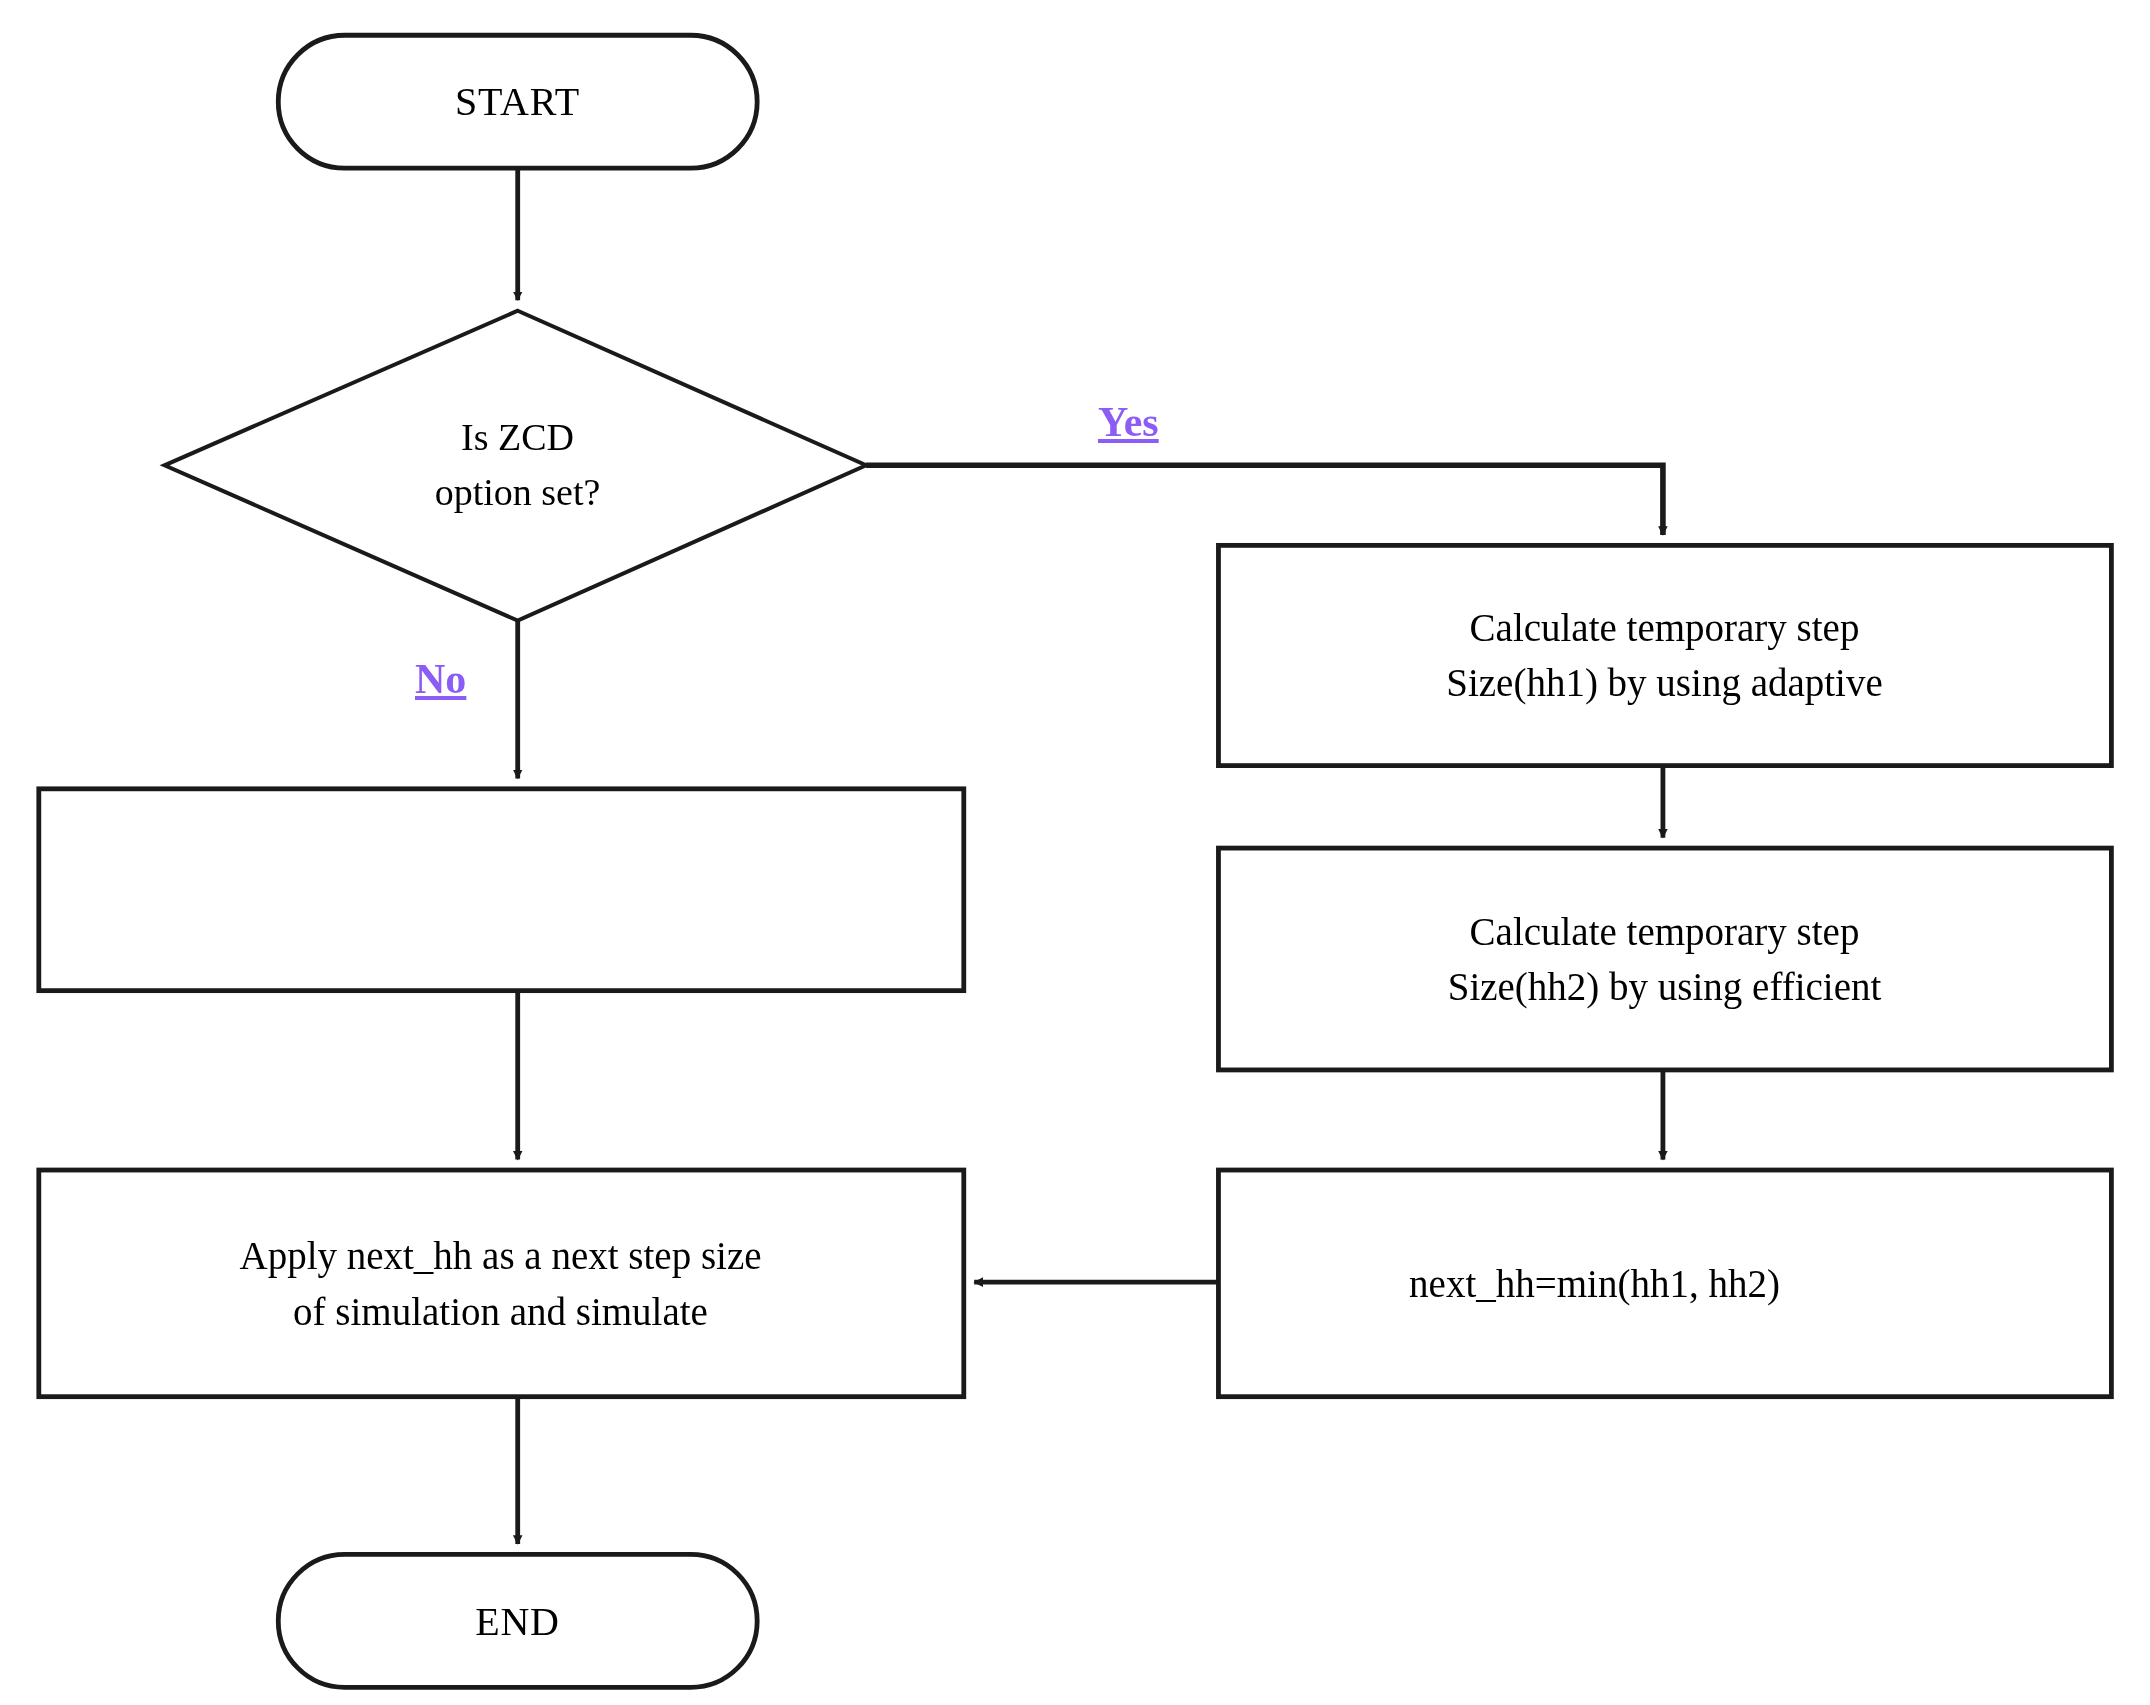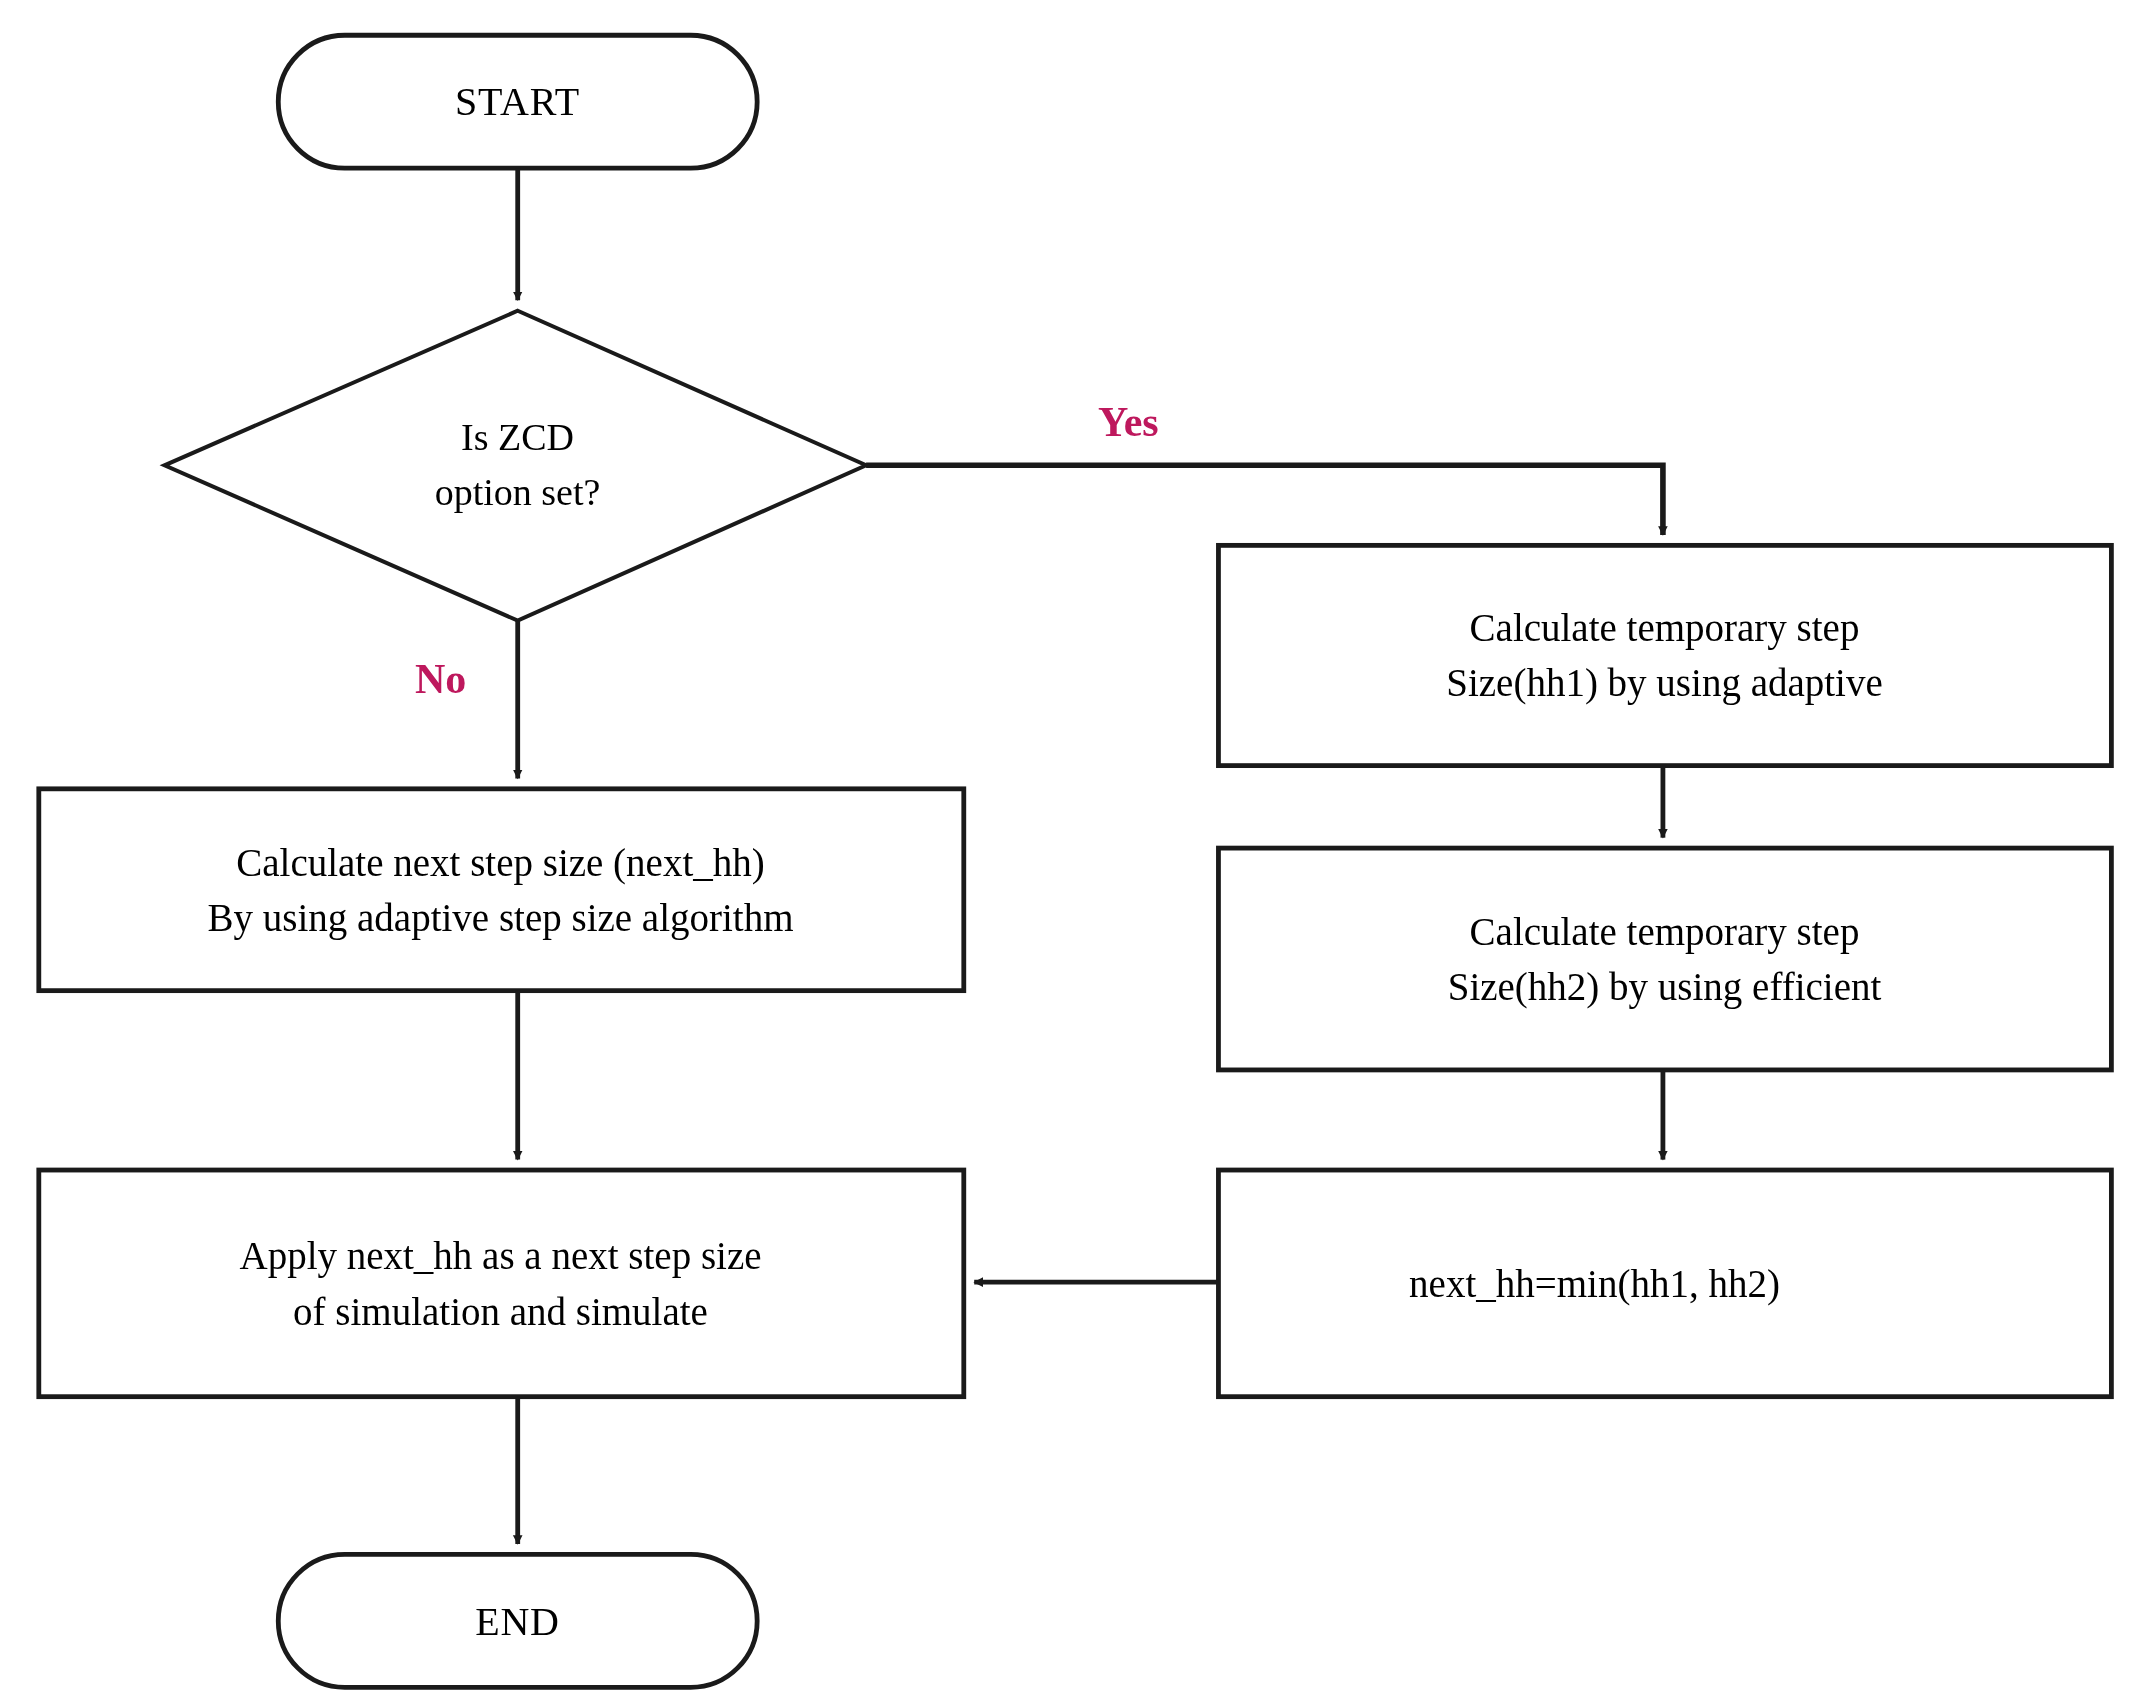--- a/index.html
+++ b/index.html
@@ -47,23 +47,24 @@
     line-height: 1.45;
   }
   .process-label {
     font-size: 39px;
     line-height: 1.42;
   }
   .branch-label {
     position: absolute;
     font-size: 42px;
     font-weight: bold;
-    color: #be185d;
+    color: #8b5cf6;
     font-family: "Liberation Serif", "DejaVu Serif", serif;
     white-space: pre;
+    text-decoration: underline;
   }
 </style>
 </head>
 <body>
 
 <div id="canvas">
 
   <svg id="flow-svg" viewBox="0 0 2685 2129" xmlns="http://www.w3.org/2000/svg">
     <defs>
       <marker id="arrowhead" markerWidth="14" markerHeight="14" refX="11" refY="6" orient="auto" markerUnits="userSpaceOnUse">
@@ -110,24 +111,20 @@
 
   <div class="node-text decision-label" style="left:277px; top:385px; width:481px; height:160px;align-items:center;">
     <span class="line">Is ZCD</span>
     <span class="line">option set?</span>
   </div>
 
   <div class="branch-label" style="left:1098px; top:398px;">Yes</div>
 
   <div class="branch-label" style="left:415px; top:655px;">No</div>
 
-  <div class="node-text process-label" style="left:38px; top:789px; width:925px; height:202px;">
-    <span class="line">Calculate next step size (next_hh)</span>
-    <span class="line">By using adaptive step size algorithm</span>
-  </div>
 
   <div class="node-text process-label" style="left:38px; top:1170px; width:925px; height:227px;">
     <span class="line">Apply next_hh as a next step size</span>
     <span class="line">of simulation and simulate</span>
   </div>
 
   <div class="node-text terminator-label" style="left:278px; top:1555px; width:479px; height:133px;">
     <span class="line">END</span>
   </div>
 

